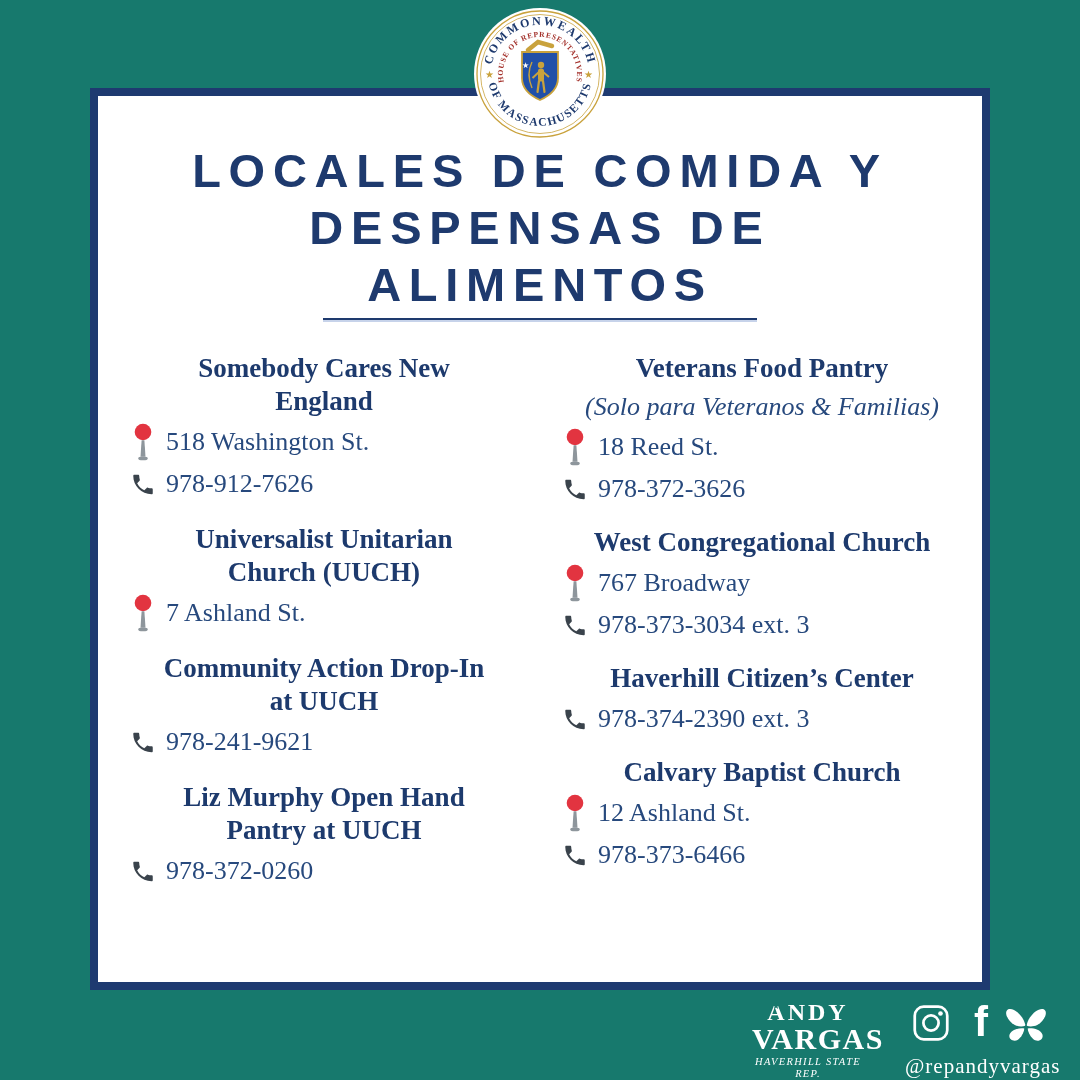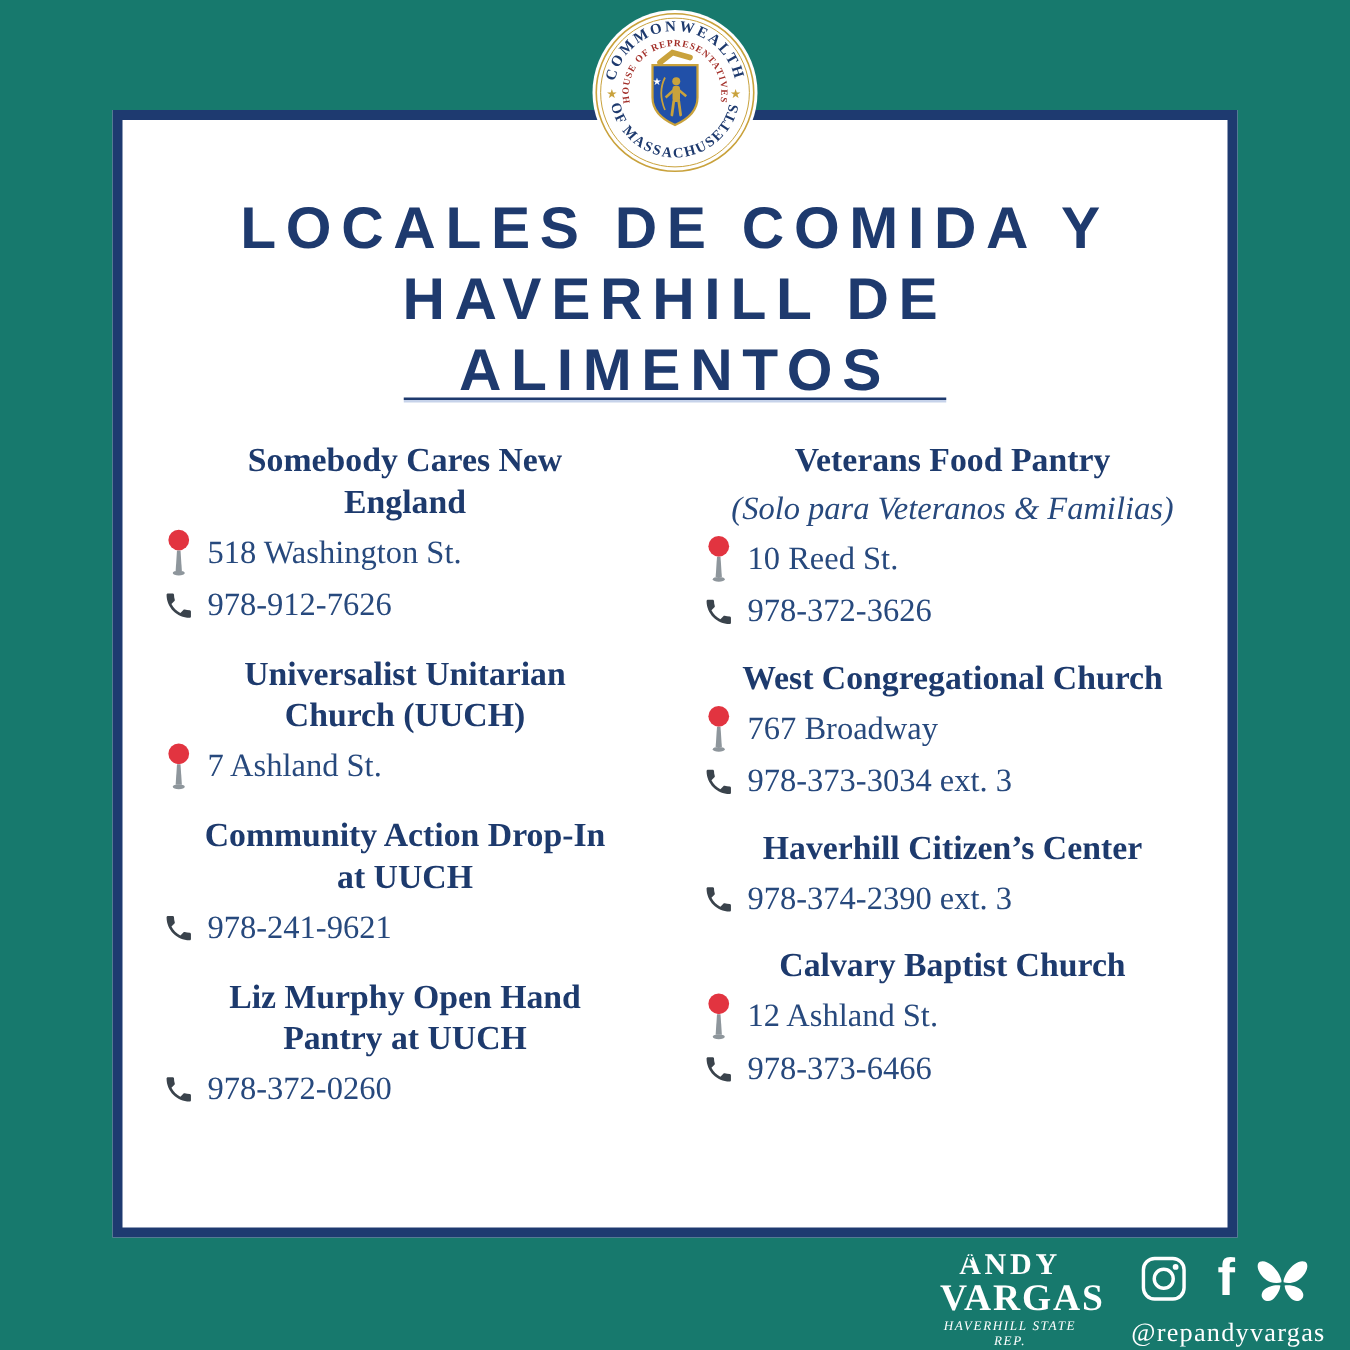--- a/index.html
+++ b/index.html
@@ -9,21 +9,21 @@
   }
   
   .card{
     position:absolute;left:90px;top:88px;width:900px;height:902px;
     box-sizing:border-box;background:#ffffff;border:8px solid #1e3a70;
   }
   
   .seal{position:absolute;left:472px;top:6px;width:136px;height:136px;}
   
   .title{
-    position:absolute;left:0;right:0;top:142px;margin:11px;text-align:center;
+    position:absolute;left:0;right:0;top:142px;margin:0;text-align:center;
     font-family:"Liberation Sans",sans-serif;font-weight:700;
     font-size:47px;line-height:57px;letter-spacing:0.165em;color:#1e3a6e;
   }
   .title span{display:block;}
   .divider{
     position:absolute;left:323px;top:318px;width:434px;height:2px;
     background:#1e3a6e;box-shadow:0 2px 0 #c7d3ea;
   }
   
   .col{position:absolute;top:352px;display:flex;flex-direction:column;justify-content:space-between;}
@@ -116,21 +116,21 @@
       <path d="M 60,56 Q 54,68 60,82" fill="none" stroke-width="1.4"></path>
       <line x1="67" y1="66" x2="60.5" y2="72" stroke-width="2"></line>
       <line x1="71" y1="66" x2="77" y2="71" stroke-width="2"></line>
       <line x1="67" y1="75" x2="65.5" y2="86" stroke-width="2.2" stroke-linecap="round"></line>
       <line x1="71" y1="75" x2="72.5" y2="86" stroke-width="2.2" stroke-linecap="round"></line>
     </g>
   </svg>
 
   <h1 class="title">
     <span>LOCALES DE COMIDA Y</span>
-    <span>HAVERHILL DE</span>
+    <span>DESPENSAS DE</span>
     <span>ALIMENTOS</span>
   </h1>
 
   <div class="divider"></div>
 
   <div class="col col-left">
 
     <div class="entry">
       <div class="name">Somebody Cares New
 England</div>
@@ -197,21 +197,21 @@
 
     <div class="entry">
       <div class="name">Veterans Food Pantry</div>
       <div class="subtitle">(Solo para Veteranos &amp; Familias)</div>
       <div class="row">
         <span class="icon">
           <svg width="20" height="38" viewBox="0 0 20 38">
               <use href="#pin-shape"></use>
             </svg>
         </span>
-        <span>10 Reed St.</span>
+        <span>18 Reed St.</span>
       </div>
       <div class="row">
         <span class="icon">
           <svg width="27" height="27" viewBox="0 0 24 24">
               <use href="#phone-shape"></use>
             </svg>
         </span>
         <span>978-372-3626</span>
       </div>
     </div>

